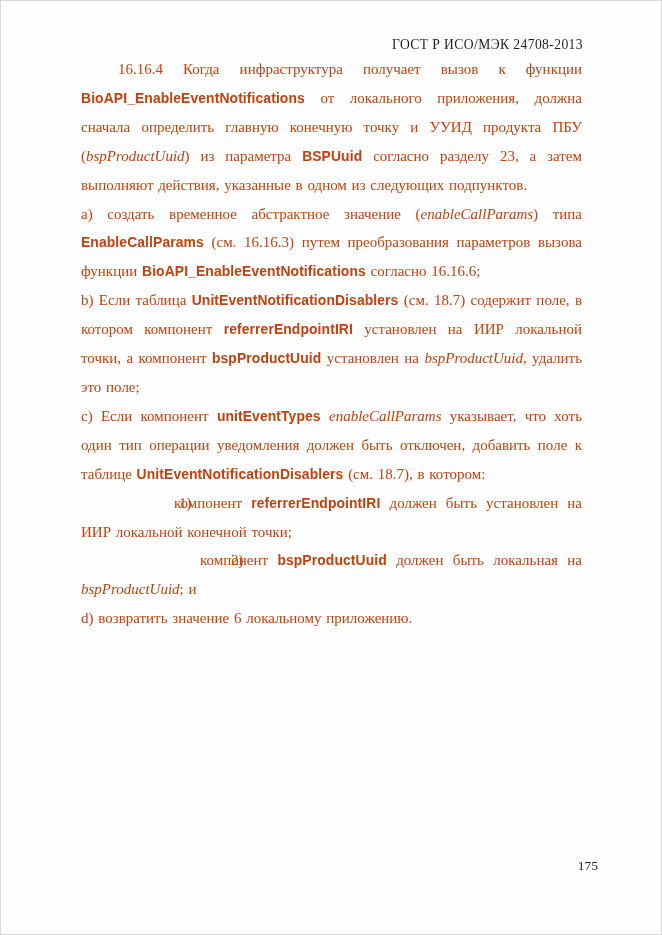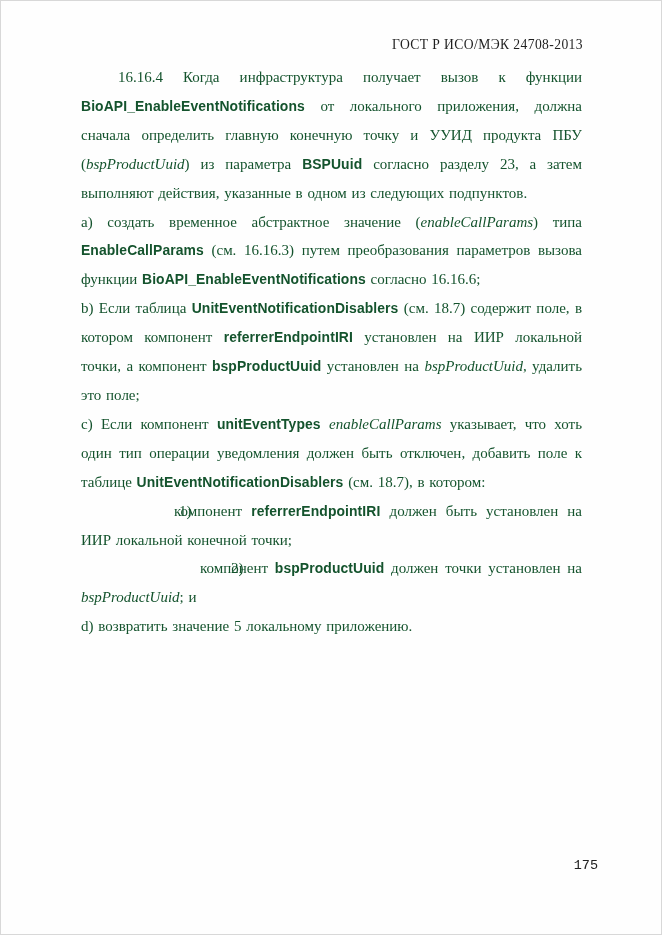--- a/index.html
+++ b/index.html
@@ -11,58 +11,58 @@
     box-shadow:0 0 0 1px #d8d8d8 inset;
   }
   .doc-header{
     position:absolute;top:37px;right:79px;
     font-family:"Liberation Serif",serif;
     font-size:13.6px;color:#1f1f1f;
     letter-spacing:0.4px;
     white-space:nowrap;
   }
   .content{
-    position:absolute;left:81px;top:63px;width:501px;
+    position:absolute;left:81px;top:55px;width:501px;
     font-family:"Liberation Serif",serif;
     font-size:15px;line-height:28.9px;
-    color:#14532d;
+    color:#c2410c;
     text-align:justify;
     word-spacing:1px;
   }
   .content p{margin:0;padding:0;}
   .para{text-indent:37px;}
   .item{margin-left:37px;}
   .sub-a{margin-left:26px;text-indent:49px;} 
   .sub-b{margin-left:0;text-indent:75px;}    
   .run-n{}
   .run-b{
     font-family:"Liberation Sans",sans-serif;
     font-weight:700;font-size:13.9px;
     letter-spacing:0.1px;
   }
   .run-i{font-style:italic;}
   .run-num{display:inline-block;width:44px;}
   .page-number{
     position:absolute;top:858px;right:64px;
-    font-family:Liberation Mono, monospace;
+    font-family:Liberation Serif, serif;
     font-size:13.5px;color:#222;
   }
 </style>
 </head>
 <body>
 
 <div class="page">
 
   <div class="doc-header">ГОСТ Р ИСО/МЭК 24708-2013</div>
 
   <div class="content">
     <p class="para"><span class="run-n">16.16.4 Когда инфраструктура получает вызов к функции </span><span class="run-b">BioAPI_EnableEventNotifications</span><span class="run-n"> от локального приложения, должна сначала определить главную конечную точку и УУИД продукта ПБУ (</span><span class="run-i">bspProductUuid</span><span class="run-n">) из параметра </span><span class="run-b">BSPUuid</span><span class="run-n"> согласно разделу 23, а затем выполняют действия, указанные в одном из следующих подпунктов.</span></p>
     <p class="item"><span class="run-n">а) создать временное абстрактное значение (</span><span class="run-i">enableCallParams</span><span class="run-n">) типа </span><span class="run-b">EnableCallParams</span><span class="run-n"> (см. 16.16.3) путем преобразования параметров вызова функции </span><span class="run-b">BioAPI_EnableEventNotifications</span><span class="run-n"> согласно 16.16.6;</span></p>
     <p class="item"><span class="run-n">b) Если таблица </span><span class="run-b">UnitEventNotificationDisablers</span><span class="run-n"> (см. 18.7) содержит поле, в котором компонент </span><span class="run-b">referrerEndpointIRI</span><span class="run-n"> установлен на ИИР локальной точки, а компонент </span><span class="run-b">bspProductUuid</span><span class="run-n"> установлен на </span><span class="run-i">bspProductUuid</span><span class="run-n">, удалить это поле;</span></p>
     <p class="item"><span class="run-n">с) Если компонент </span><span class="run-b">unitEventTypes</span><span class="run-n"> </span><span class="run-i">enableCallParams</span><span class="run-n"> указывает, что хоть один тип операции уведомления должен быть отключен, добавить поле к таблице </span><span class="run-b">UnitEventNotificationDisablers</span><span class="run-n"> (см. 18.7), в котором:</span></p>
     <p class="sub-a"><span class="run-num">1)</span><span class="run-n">компонент </span><span class="run-b">referrerEndpointIRI</span><span class="run-n"> должен быть установлен на ИИР локальной конечной точки;</span></p>
-    <p class="sub-b"><span class="run-num">2)</span><span class="run-n">компонент </span><span class="run-b">bspProductUuid</span><span class="run-n"> должен точки установлен на </span><span class="run-i">bspProductUuid</span><span class="run-n">; и</span></p>
-    <p class="item"><span class="run-n">d) возвратить значение 5 локальному приложению.</span></p>
+    <p class="sub-b"><span class="run-num">2)</span><span class="run-n">компонент </span><span class="run-b">bspProductUuid</span><span class="run-n"> должен быть локальная на </span><span class="run-i">bspProductUuid</span><span class="run-n">; и</span></p>
+    <p class="item"><span class="run-n">d) возвратить значение 6 локальному приложению.</span></p>
   </div>
 
   <div class="page-number">175</div>
 
 </div>
 
 </body></html>

